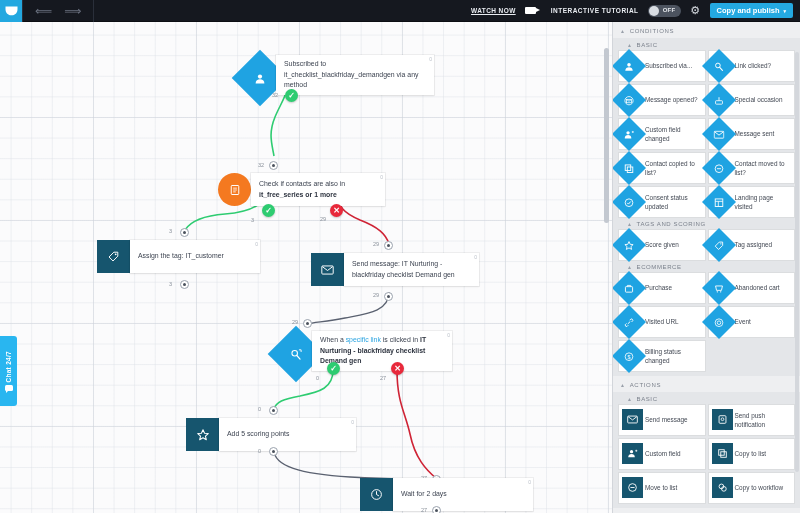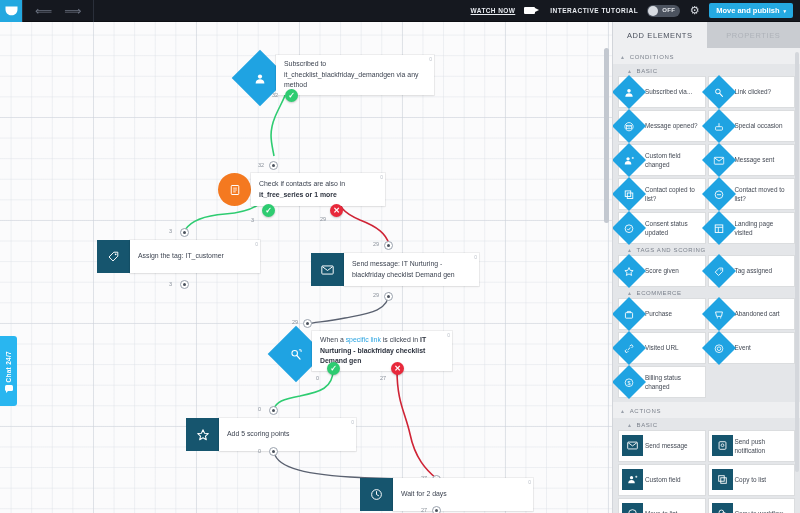--- a/index.html
+++ b/index.html
@@ -229,21 +229,21 @@
     <div class="topbar-right">
       <span class="watch-now">WATCH NOW</span>
       <span class="cam-ico"></span>
       <span class="tut-label">INTERACTIVE TUTORIAL</span>
       <span class="toggle">
         <span class="knob"></span>
         <span class="tg-txt">OFF</span>
       </span>
       <span class="gear">⚙</span>
       <span class="save-btn">
-        <span>Move and publish</span>
+        <span>Copy and publish</span>
         <span class="caret">▾</span>
       </span>
     </div>
   </div>
 
   <div class="canvas">
 
     <svg id="edges" viewBox="0 0 612 491">
 
       <path d="M291,38 C291,70 282,78 275,95 C268,112 272,122 274,134" stroke="#2ecc71" stroke-width="1.6" fill="none"></path>
@@ -406,24 +406,20 @@
 
     <div class="canvas-scroll"></div>
   </div>
 
   <div class="chat-tab">
     <span class="ct-txt">Chat 24/7</span>
     <span class="ct-ico"></span>
   </div>
 
   <div class="panel">
-    <div class="tabs">
-      <div class="tab active">ADD ELEMENTS</div>
-      <div class="tab inactive">PROPERTIES</div>
-    </div>
 
     <div class="sect-head">
       <span class="tri">▲</span>
       <span>CONDITIONS</span>
     </div>
     <div class="group">
       <div class="sub-head">
         <span class="tri">▲</span>
         <span>BASIC</span>
       </div>

